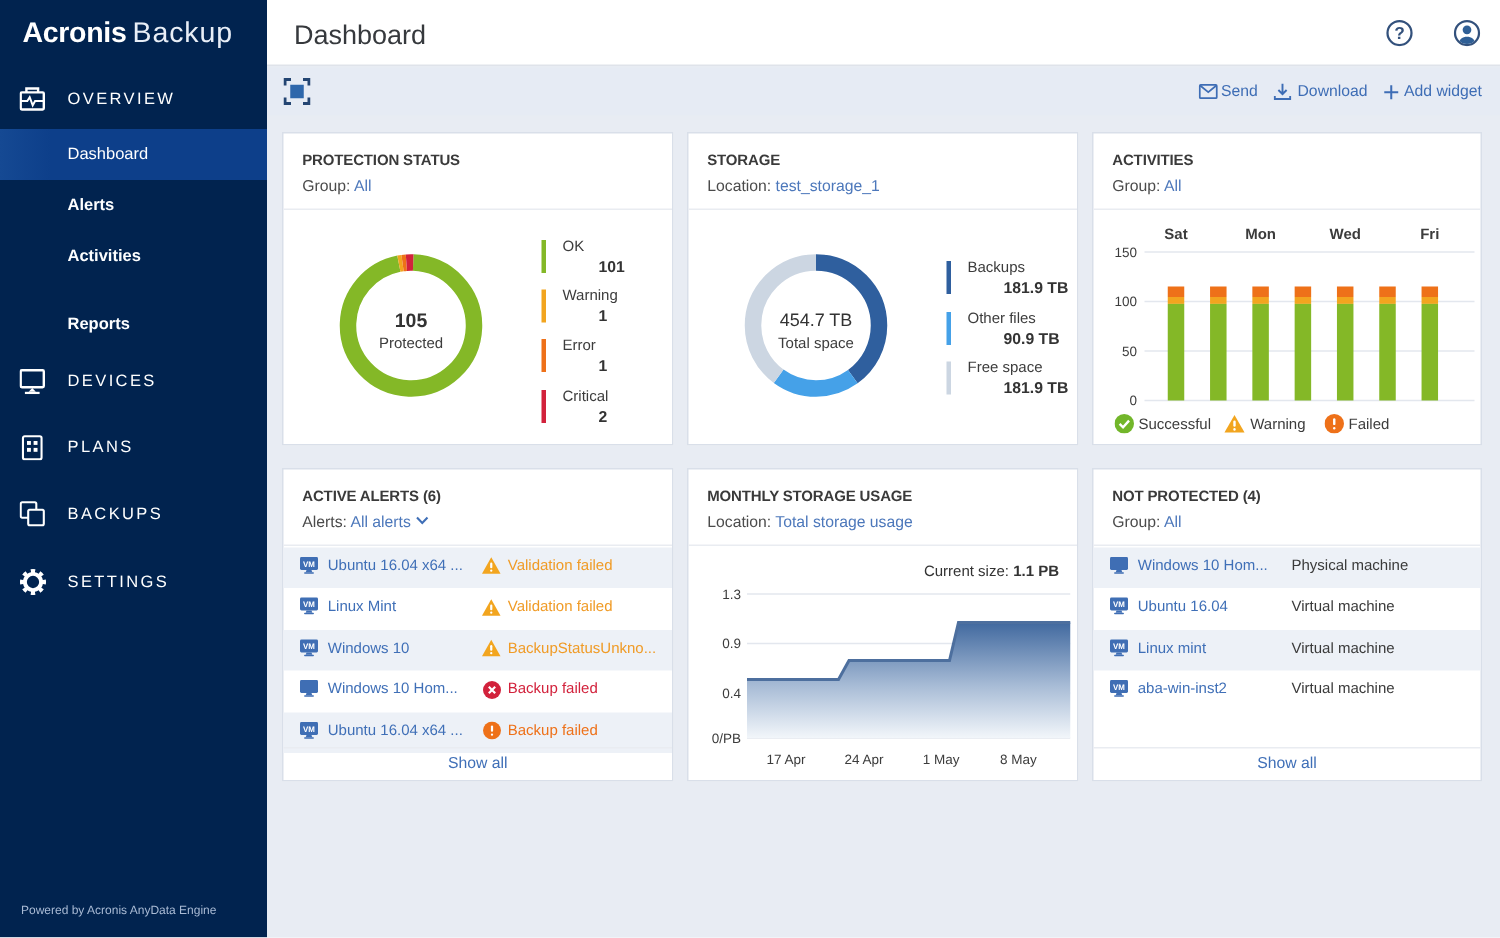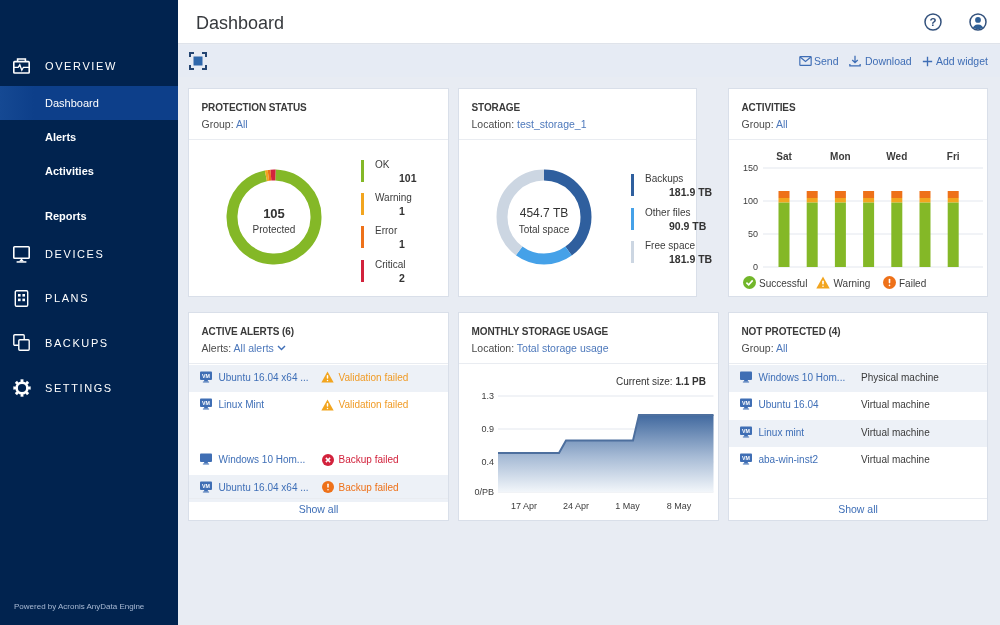--- a/index.html
+++ b/index.html
@@ -41,20 +41,21 @@
 .showall { position:absolute; left:0; bottom:0; width:100%; height:22px; line-height:21px; text-align:center; font-size:10.5px; color:#3f6fb7; border-top:1px solid #e9ecf1;}
 .axlab { position:absolute; font-size:9px; color:#3c3c3c; }
 svg { display:block; }
 .abs { position:absolute; }
 </style>
 </head>
 <body>
 <div id="app">
 
   <div id="sb">
+    <div id="logo"><b>Acronis</b><span>Backup</span></div>
     <svg class="sicon" style="top:58px" width="17" height="16" viewBox="0 0 17 16">
       <g fill="none" stroke="#fff" stroke-width="1.6">
         <path d="M4.6 3.6 V1 H12.4 V3.6"></path>
         <rect x="0.8" y="3.6" width="15.4" height="11.4" rx="0.8"></rect>
         <path d="M0.8 9.3 H5.2 L6.8 6.8 L8.8 12.2 L10.4 9.3 H16.2" stroke-width="1.3"></path>
       </g>
     </svg>
     <div class="sec" style="top:60px">OVERVIEW</div>
     <div id="hl">
         <div class="bar"></div>
@@ -158,21 +159,21 @@
     <div class="lglab" style="left:186px;top:102.7px">Warning</div>
     <div class="lgval" style="left:186px;top:115.7px">1</div>
     <div class="lgbar" style="left:171.5px;top:137px;background:#ee7119"></div>
     <div class="lglab" style="left:186px;top:136.2px">Error</div>
     <div class="lgval" style="left:186px;top:149.2px">1</div>
     <div class="lgbar" style="left:171.5px;top:170.5px;background:#d2223c"></div>
     <div class="lglab" style="left:186px;top:169.7px">Critical</div>
     <div class="lgval" style="left:186px;top:182.7px">2</div>
   </div>
 
-  <div class="card" style="left:458px;top:88px;width:239px;height:209px">
+  <div class="card" style="left:458px;top:88px;width:261px;height:209px">
     <div class="ct">STORAGE</div>
     <div class="cs">Location: <span class="lnk">test_storage_1</span></div>
     <div class="cdiv"></div>
     <svg class="abs" style="left:37px;top:80px" width="96" height="96" viewBox="0 0 96 96">
       <g fill="none" stroke-width="11" transform="rotate(-90 48 48)">
         <circle cx="48" cy="48" r="42" stroke="#2f5f9e" stroke-dasharray="105.56 158.34"></circle>
         <circle cx="48" cy="48" r="42" stroke="#45a1e8" stroke-dasharray="52.78 211.12" stroke-dashoffset="-105.56"></circle>
         <circle cx="48" cy="48" r="42" stroke="#ccd6e2" stroke-dasharray="105.56 158.34" stroke-dashoffset="-158.34"></circle>
       </g>
     </svg>
@@ -295,20 +296,35 @@
           <rect x="3.4" y="12.6" width="8.2" height="1.2" rx="0.6" fill="#3f6eb4"></rect>
           <text x="7.5" y="8" font-size="6.6" font-weight="bold" fill="#fff" text-anchor="middle" font-family="Liberation Sans,sans-serif">VM</text>
         </svg>
       <div class="rname" style="left:29.5px">Linux Mint</div>
       <svg class="abs" style="left:132px;top:6.5px" width="13" height="12" viewBox="0 0 14 13">
           <path d="M7 0.6 L13.7 12.4 H0.3 Z" fill="#f2a51f"></path>
           <rect x="6.2" y="4.4" width="1.6" height="4.1" rx="0.8" fill="#fff"></rect>
           <rect x="6.2" y="9.4" width="1.6" height="1.7" rx="0.8" fill="#fff"></rect>
         </svg>
       <div class="rright" style="left:149.5px;color:#f09b26">Validation failed</div>
+    </div>
+    <div class="row alt" style="top:106.5px">
+      <svg class="abs icvm" style="left:10.5px;top:6px" width="12" height="12" viewBox="0 0 15 14">
+          <rect width="15" height="10.8" rx="1.2" fill="#3f6eb4"></rect>
+          <path d="M5.4 10.8 h4.2 l0.6 1.8 h-5.4 Z" fill="#3f6eb4"></path>
+          <rect x="3.4" y="12.6" width="8.2" height="1.2" rx="0.6" fill="#3f6eb4"></rect>
+          <text x="7.5" y="8" font-size="6.6" font-weight="bold" fill="#fff" text-anchor="middle" font-family="Liberation Sans,sans-serif">VM</text>
+        </svg>
+      <div class="rname" style="left:29.5px">Windows 10</div>
+      <svg class="abs" style="left:132px;top:6.5px" width="13" height="12" viewBox="0 0 14 13">
+          <path d="M7 0.6 L13.7 12.4 H0.3 Z" fill="#f2a51f"></path>
+          <rect x="6.2" y="4.4" width="1.6" height="4.1" rx="0.8" fill="#fff"></rect>
+          <rect x="6.2" y="9.4" width="1.6" height="1.7" rx="0.8" fill="#fff"></rect>
+        </svg>
+      <div class="rright" style="left:149.5px;color:#f09b26">BackupStatusUnkno...</div>
     </div>
     <div class="row" style="top:134px">
       <svg class="abs icvm" style="left:10.5px;top:6px" width="12" height="12" viewBox="0 0 15 14">
           <rect width="15" height="10.8" rx="1.2" fill="#3f6eb4"></rect>
           <path d="M5.4 10.8 h4.2 l0.6 1.8 h-5.4 Z" fill="#3f6eb4"></path>
           <rect x="3.4" y="12.6" width="8.2" height="1.2" rx="0.6" fill="#3f6eb4"></rect>
         </svg>
       <div class="rname" style="left:29.5px">Windows 10 Hom...</div>
       <svg class="abs" style="left:132.5px;top:6.5px" width="12" height="12" viewBox="0 0 13 13">
           <circle cx="6.5" cy="6.5" r="6.5" fill="#d2223c"></circle>

